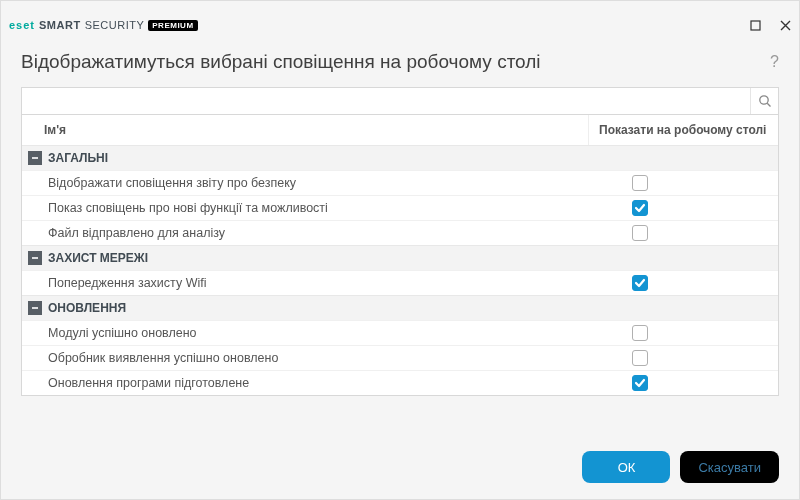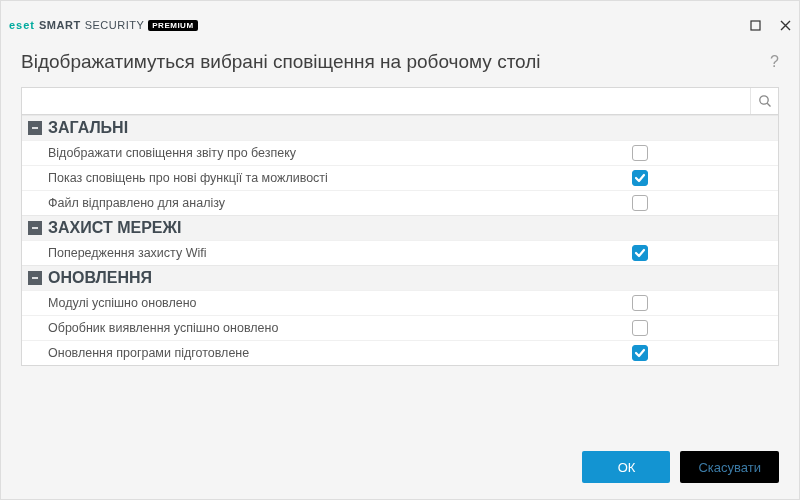--- a/index.html
+++ b/index.html
@@ -120,21 +120,21 @@
   color: #fff;
   display: flex;
   align-items: center;
   justify-content: center;
   margin: 0 6px;
   font-size: 12px;
   line-height: 1;
   cursor: pointer;
 }
 .group-label {
-  font-size: 16px;
+  font-size: 12px;
   font-weight: 700;
   color: #414b53;
 }
 .item-row {
   display: flex;
   align-items: center;
   height: 25px;
   border-top: 1px solid #f0f0f0;
   gap: 26px;
 }
@@ -164,21 +164,21 @@
 .footer {
   padding: 14px 20px 16px 20px;
   display: flex;
   justify-content: flex-end;
   gap: 10px;
 }
 .btn {
   min-width: 88px;
   height: 32px;
   border: none;
-  border-radius: 2px;
+  border-radius: 8px;
   font-size: 13px;
   cursor: pointer;
   padding: 0 18px;
 }
 .btn-primary { background: #1394d2; color: #fff; }
 .btn-secondary { background: #000000; color: #3b7aa5; }
 </style>
 </head>
 <body>
 
@@ -215,20 +215,24 @@
       <input class="search-input" type="text" style="">
       <div class="search-icon-box">
         <svg width="14" height="14" viewBox="0 0 14 14">
             <circle cx="6" cy="6" r="4.2" fill="none" stroke="#888" stroke-width="1.3"></circle>
             <path d="M9.2 9.2 L12.5 12.5" stroke="#888" stroke-width="1.3"></path>
           </svg>
       </div>
     </div>
 
     <div class="table">
+      <div class="header-row">
+        <div class="col-name">Ім'я</div>
+        <div class="col-show">Показати на робочому столі</div>
+      </div>
       <div id="groups-container">
           <div class="group-row">
             <div class="collapse-icon">
               <svg width="8" height="8" viewBox="0 0 8 8">
                 <rect x="1" y="3.2" width="6" height="1.6" fill="#fff"></rect>
               </svg>
             </div>
             <div class="group-label">ЗАГАЛЬНІ</div>
           </div>
           <div class="item-row">

